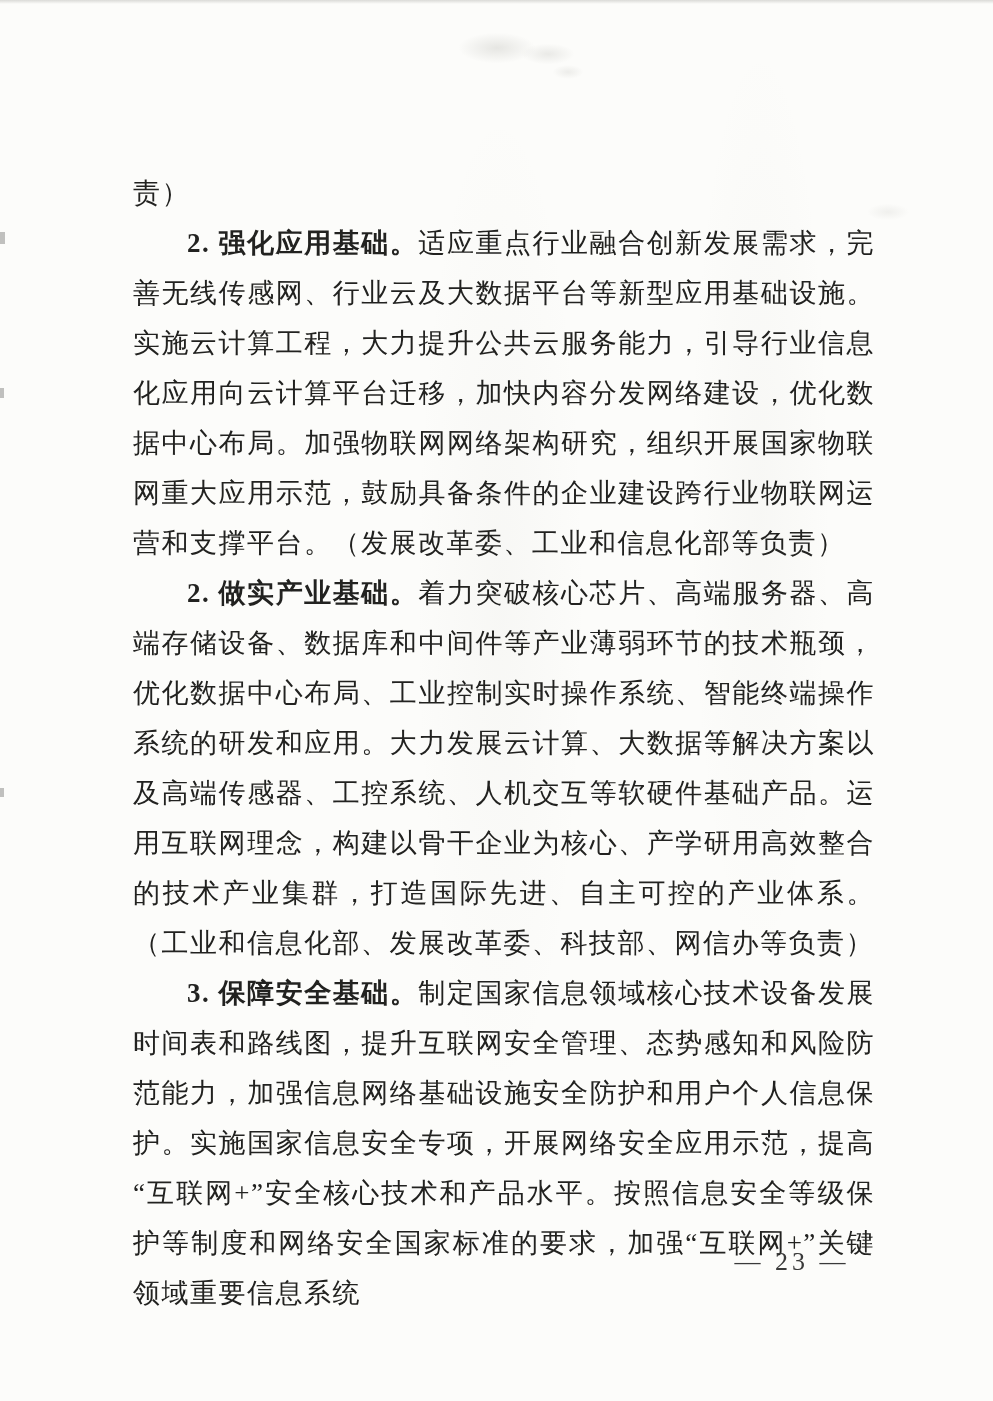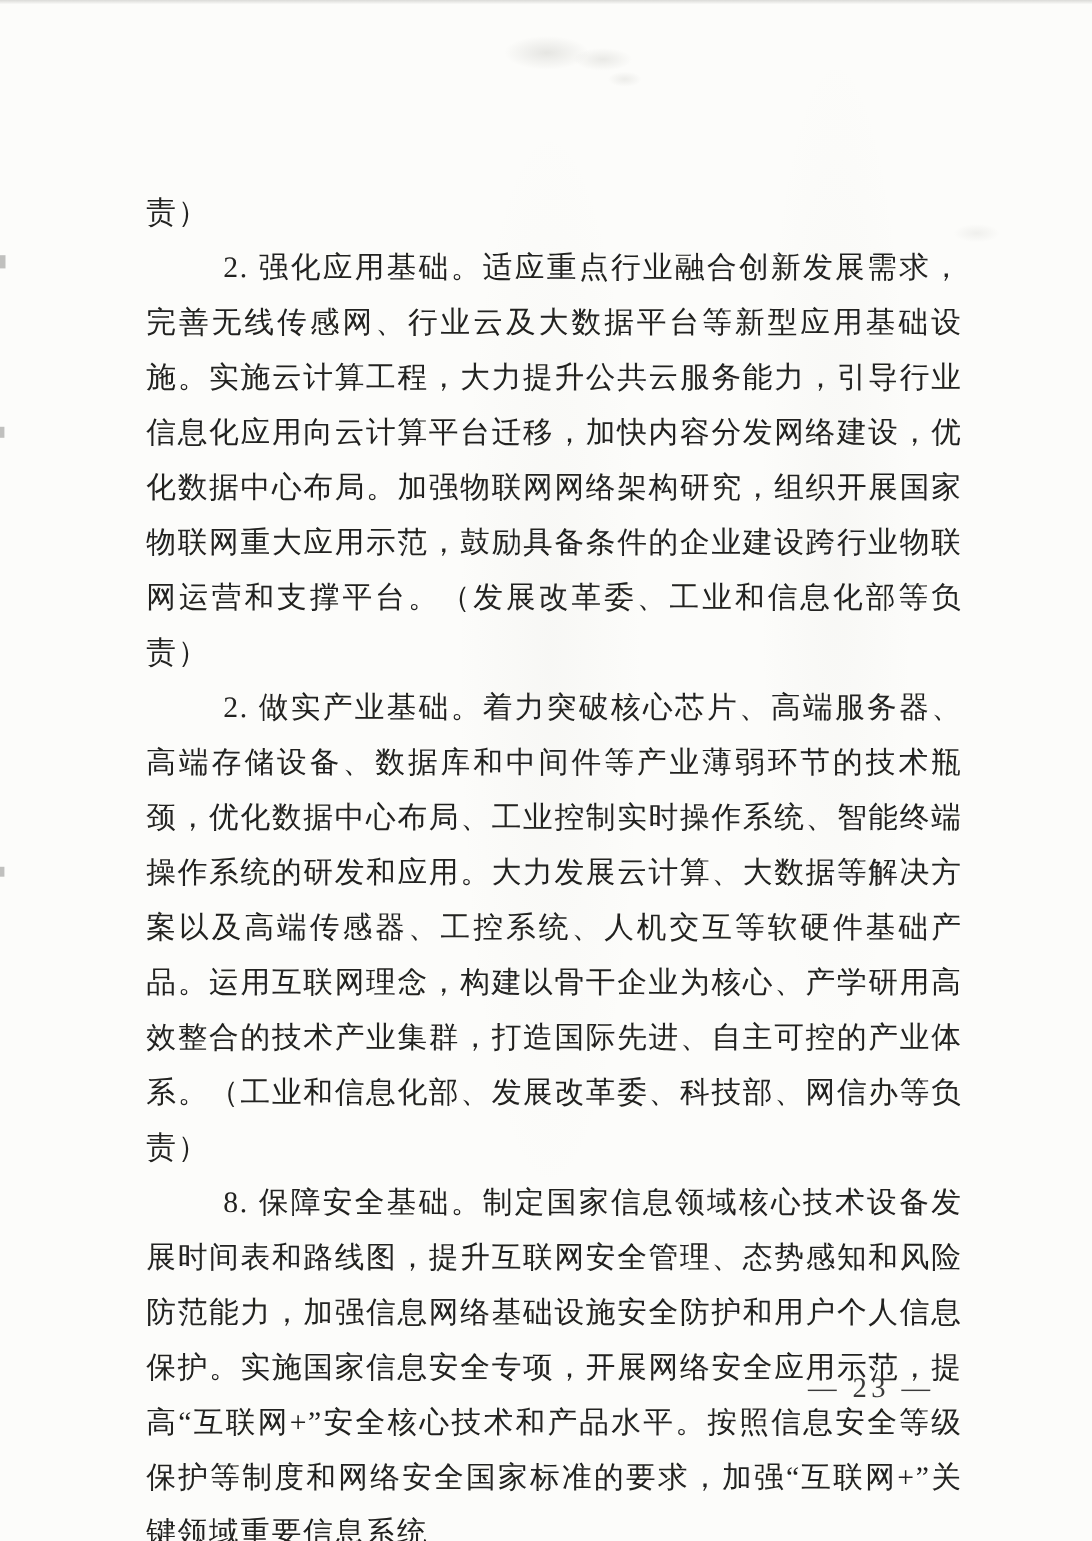--- a/index.html
+++ b/index.html
@@ -52,22 +52,21 @@
     font-size: 27px;
     line-height: 50px;
     letter-spacing: 1.5px;
     text-align: justify;
     word-break: break-all;
   }
   .content p.indent {
     text-indent: 2em;
   }
   .lead {
-    font-weight: 400;
-    margin-left: 16px;
+    font-weight: 700;
   }
   .page-number {
     position: absolute;
     left: 712px;
     top: 1247px;
     width: 160px;
     text-align: center;
     font-size: 26px;
     letter-spacing: 4px;
     color: #3a3a3a;
@@ -88,20 +87,20 @@
 
     <p class="indent">
       <span class="lead">2. 强化应用基础。</span><span>适应重点行业融合创新发展需求，完善无线传感网、行业云及大数据平台等新型应用基础设施。实施云计算工程，大力提升公共云服务能力，引导行业信息化应用向云计算平台迁移，加快内容分发网络建设，优化数据中心布局。加强物联网网络架构研究，组织开展国家物联网重大应用示范，鼓励具备条件的企业建设跨行业物联网运营和支撑平台。（发展改革委、工业和信息化部等负责）</span>
     </p>
 
     <p class="indent">
       <span class="lead">2. 做实产业基础。</span><span>着力突破核心芯片、高端服务器、高端存储设备、数据库和中间件等产业薄弱环节的技术瓶颈，优化数据中心布局、工业控制实时操作系统、智能终端操作系统的研发和应用。大力发展云计算、大数据等解决方案以及高端传感器、工控系统、人机交互等软硬件基础产品。运用互联网理念，构建以骨干企业为核心、产学研用高效整合的技术产业集群，打造国际先进、自主可控的产业体系。（工业和信息化部、发展改革委、科技部、网信办等负责）</span>
     </p>
 
     <p class="indent">
-      <span class="lead">8. 保障安全基础。</span><span>制定国家信息领域核心技术设备发展时间表和路线图，提升互联网安全管理、态势感知和风险防范能力，加强信息网络基础设施安全防护和用户个人信息保护。实施国家信息安全专项，开展网络安全应用示范，提高“互联网+”安全核心技术和产品水平。按照信息安全等级保护等制度和网络安全国家标准的要求，加强“互联网+”关键领域重要信息系统</span>
+      <span class="lead">3. 保障安全基础。</span><span>制定国家信息领域核心技术设备发展时间表和路线图，提升互联网安全管理、态势感知和风险防范能力，加强信息网络基础设施安全防护和用户个人信息保护。实施国家信息安全专项，开展网络安全应用示范，提高“互联网+”安全核心技术和产品水平。按照信息安全等级保护等制度和网络安全国家标准的要求，加强“互联网+”关键领域重要信息系统</span>
     </p>
 
   </div>
 
   <div class="page-number">— 23 —</div>
 
 </div>
 
 </body></html>

